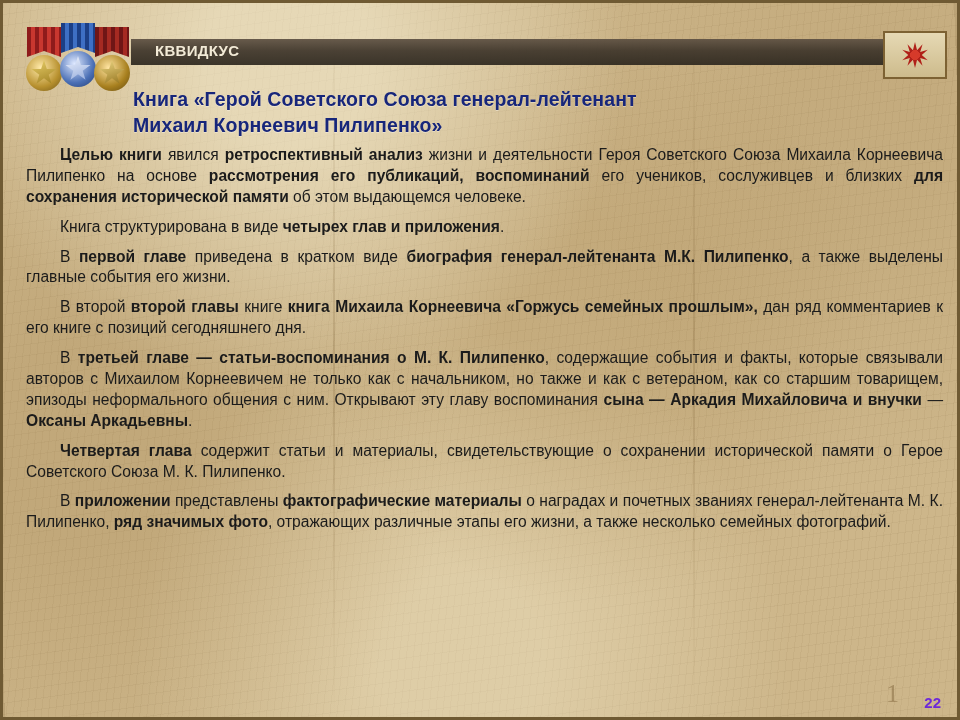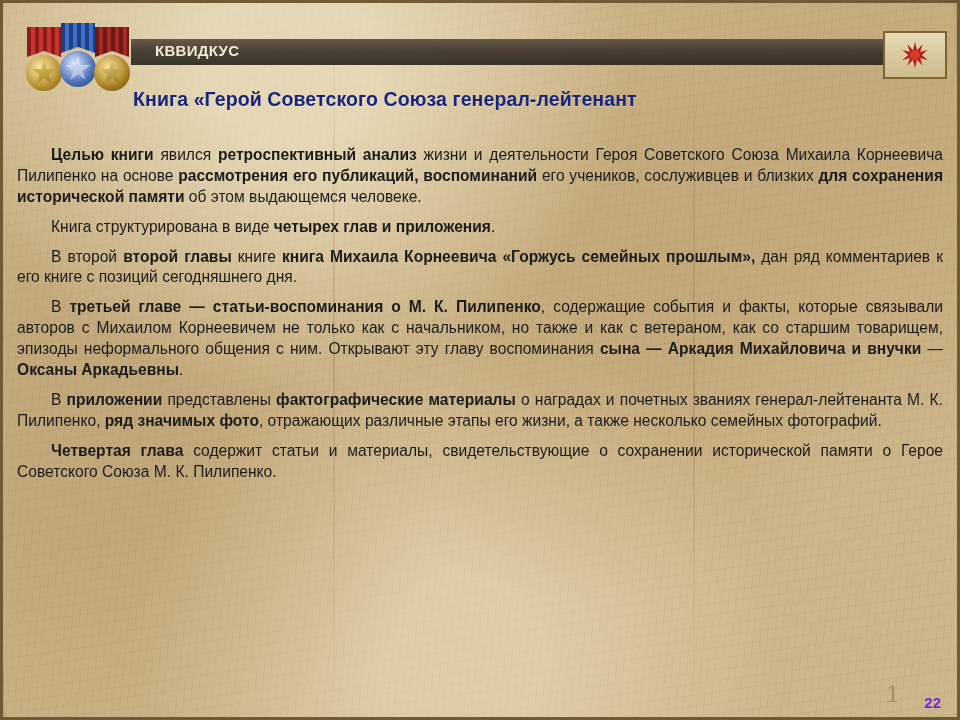--- a/index.html
+++ b/index.html
@@ -165,21 +165,21 @@
   .body {
     position: absolute;
     left: 14px;
     right: 14px;
     top: 142px;
     color: #1b1b1b;
     font-size: 15.6px;
     line-height: 1.34;
   }
   .para {
-    margin: 0 0 9px 0;
+    margin: 0 0 9px 9px;
     text-align: justify;
     text-justify: inter-word;
   }
   .para .ind { display: inline-block; width: 34px; }
   b { font-weight: bold; }
 
   
   .page-num {
     position: absolute;
     right: 16px;
@@ -232,26 +232,28 @@
     <div class="banner"></div>
     <div class="banner-text">КВВИДКУС</div>
 
     <div class="emblem-box">
       <div class="emblem-star"></div>
     </div>
   </div>
 
   <div class="title">
     <div>Книга «Герой Советского Союза генерал-лейтенант</div>
+    <div>Михаил Корнеевич Пилипенко»</div>
   </div>
 
   <div class="body" id="body-text">
       <div class="para"><span class="ind"></span><b>Целью книги</b><span> явился </span><b>ретроспективный анализ</b><span> жизни и деятельности Героя Советского Союза Михаила Корнеевича Пилипенко на основе </span><b>рассмотрения его публикаций, воспоминаний</b><span> его учеников, сослуживцев и близких </span><b>для сохранения исторической памяти</b><span> об этом выдающемся человеке.</span></div>
       <div class="para"><span class="ind"></span><span>Книга структурирована в виде </span><b>четырех глав и приложения</b><span>.</span></div>
+      <div class="para"><span class="ind"></span><span>В </span><b>первой главе</b><span> приведена в кратком виде </span><b>биография генерал-лейтенанта М.К. Пилипенко</b><span>, а также выделены главные события его жизни.</span></div>
       <div class="para"><span class="ind"></span><span>В второй </span><b>второй главы</b><span> книге </span><b>книга Михаила Корнеевича «Горжусь семейных прошлым»,</b><span> дан ряд комментариев к его книге с позиций сегодняшнего дня.</span></div>
       <div class="para"><span class="ind"></span><span>В </span><b>третьей главе  — статьи-воспоминания о М. К. Пилипенко</b><span>, содержащие события и факты, которые связывали авторов с Михаилом Корнеевичем не только как с начальником, но также и как с ветераном, как со старшим товарищем, эпизоды неформального общения с ним. Открывают эту главу  воспоминания </span><b>сына — Аркадия Михайловича и внучки</b><span> — </span><b>Оксаны Аркадьевны</b><span>.</span></div>
+      <div class="para"><span class="ind"></span><b>Четвертая глава</b><span> содержит статьи и материалы, свидетельствующие о сохранении исторической памяти о Герое Советского Союза М. К. Пилипенко.</span></div>
       <div class="para"><span class="ind"></span><span>В </span><b>приложении</b><span> представлены </span><b>фактографические материалы</b><span> о наградах и почетных званиях   генерал-лейтенанта М. К. Пилипенко, </span><b>ряд значимых фото</b><span>, отражающих различные этапы его жизни, а также несколько семейных фотографий.</span></div>
-      <div class="para"><span class="ind"></span><b>Четвертая глава</b><span> содержит статьи и материалы, свидетельствующие о сохранении исторической памяти о Герое Советского Союза М. К. Пилипенко.</span></div>
     </div>
 
   <div class="mark">1</div>
   <div class="page-num">22</div>
 </div>
 
 </body></html>

